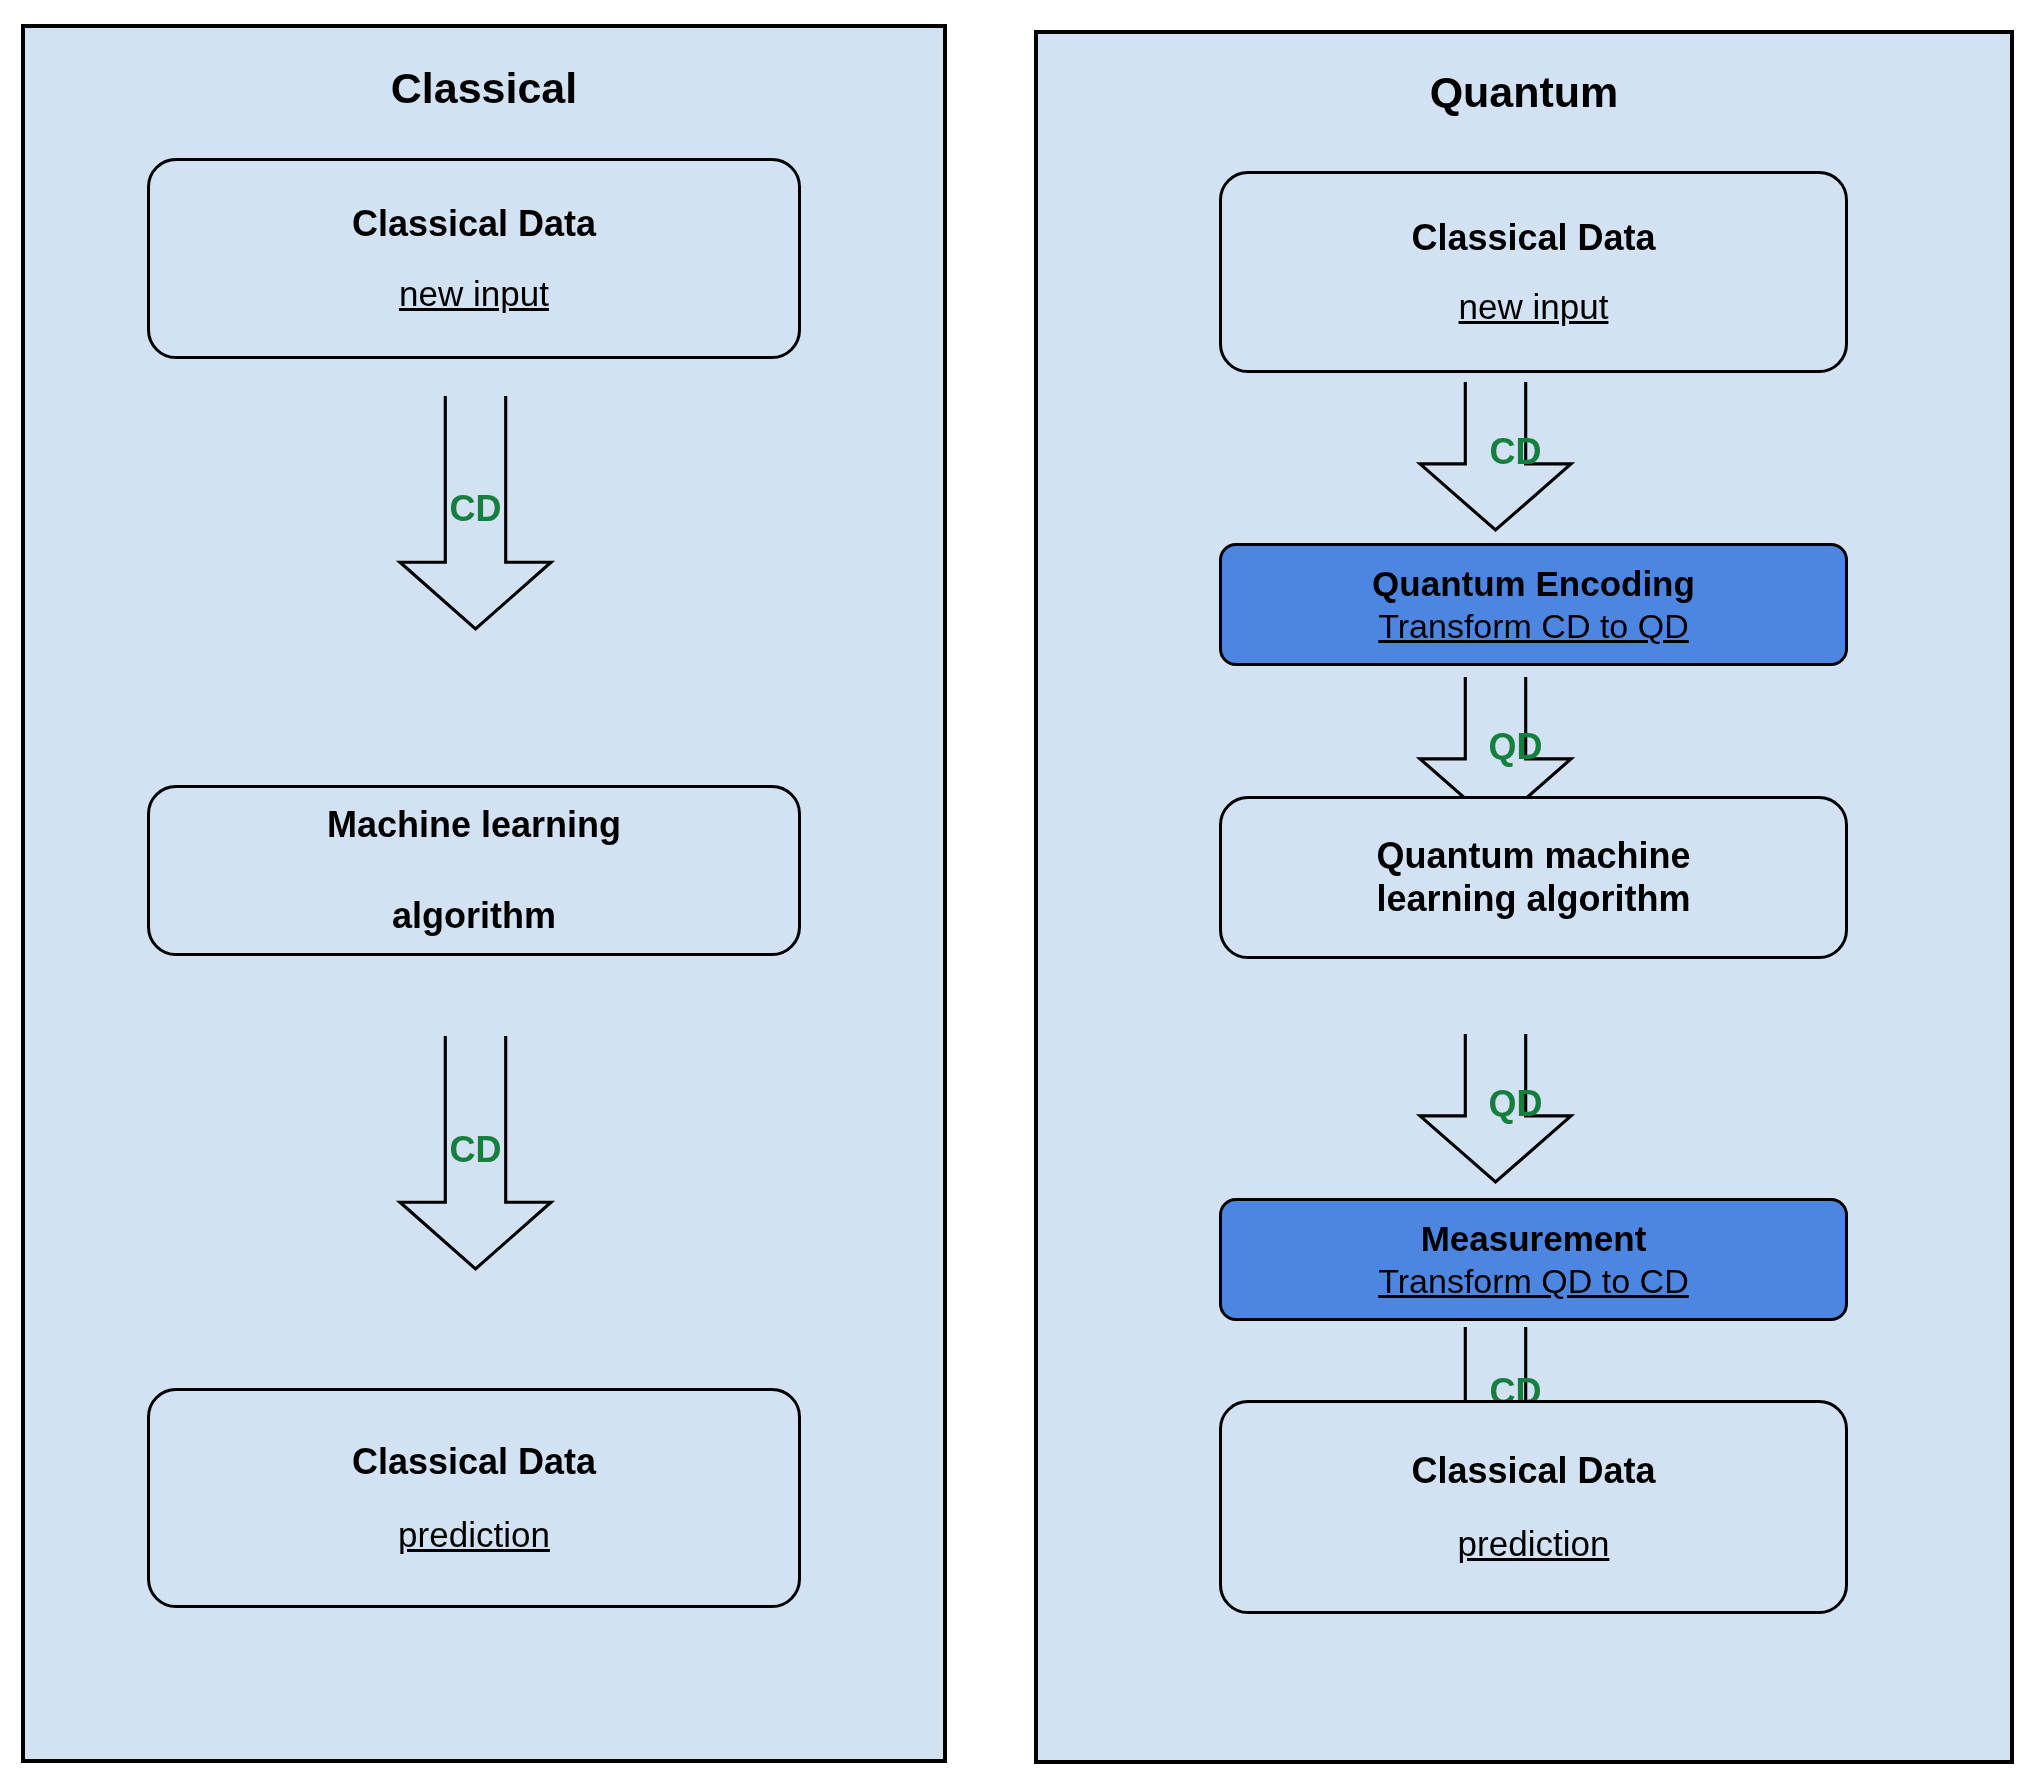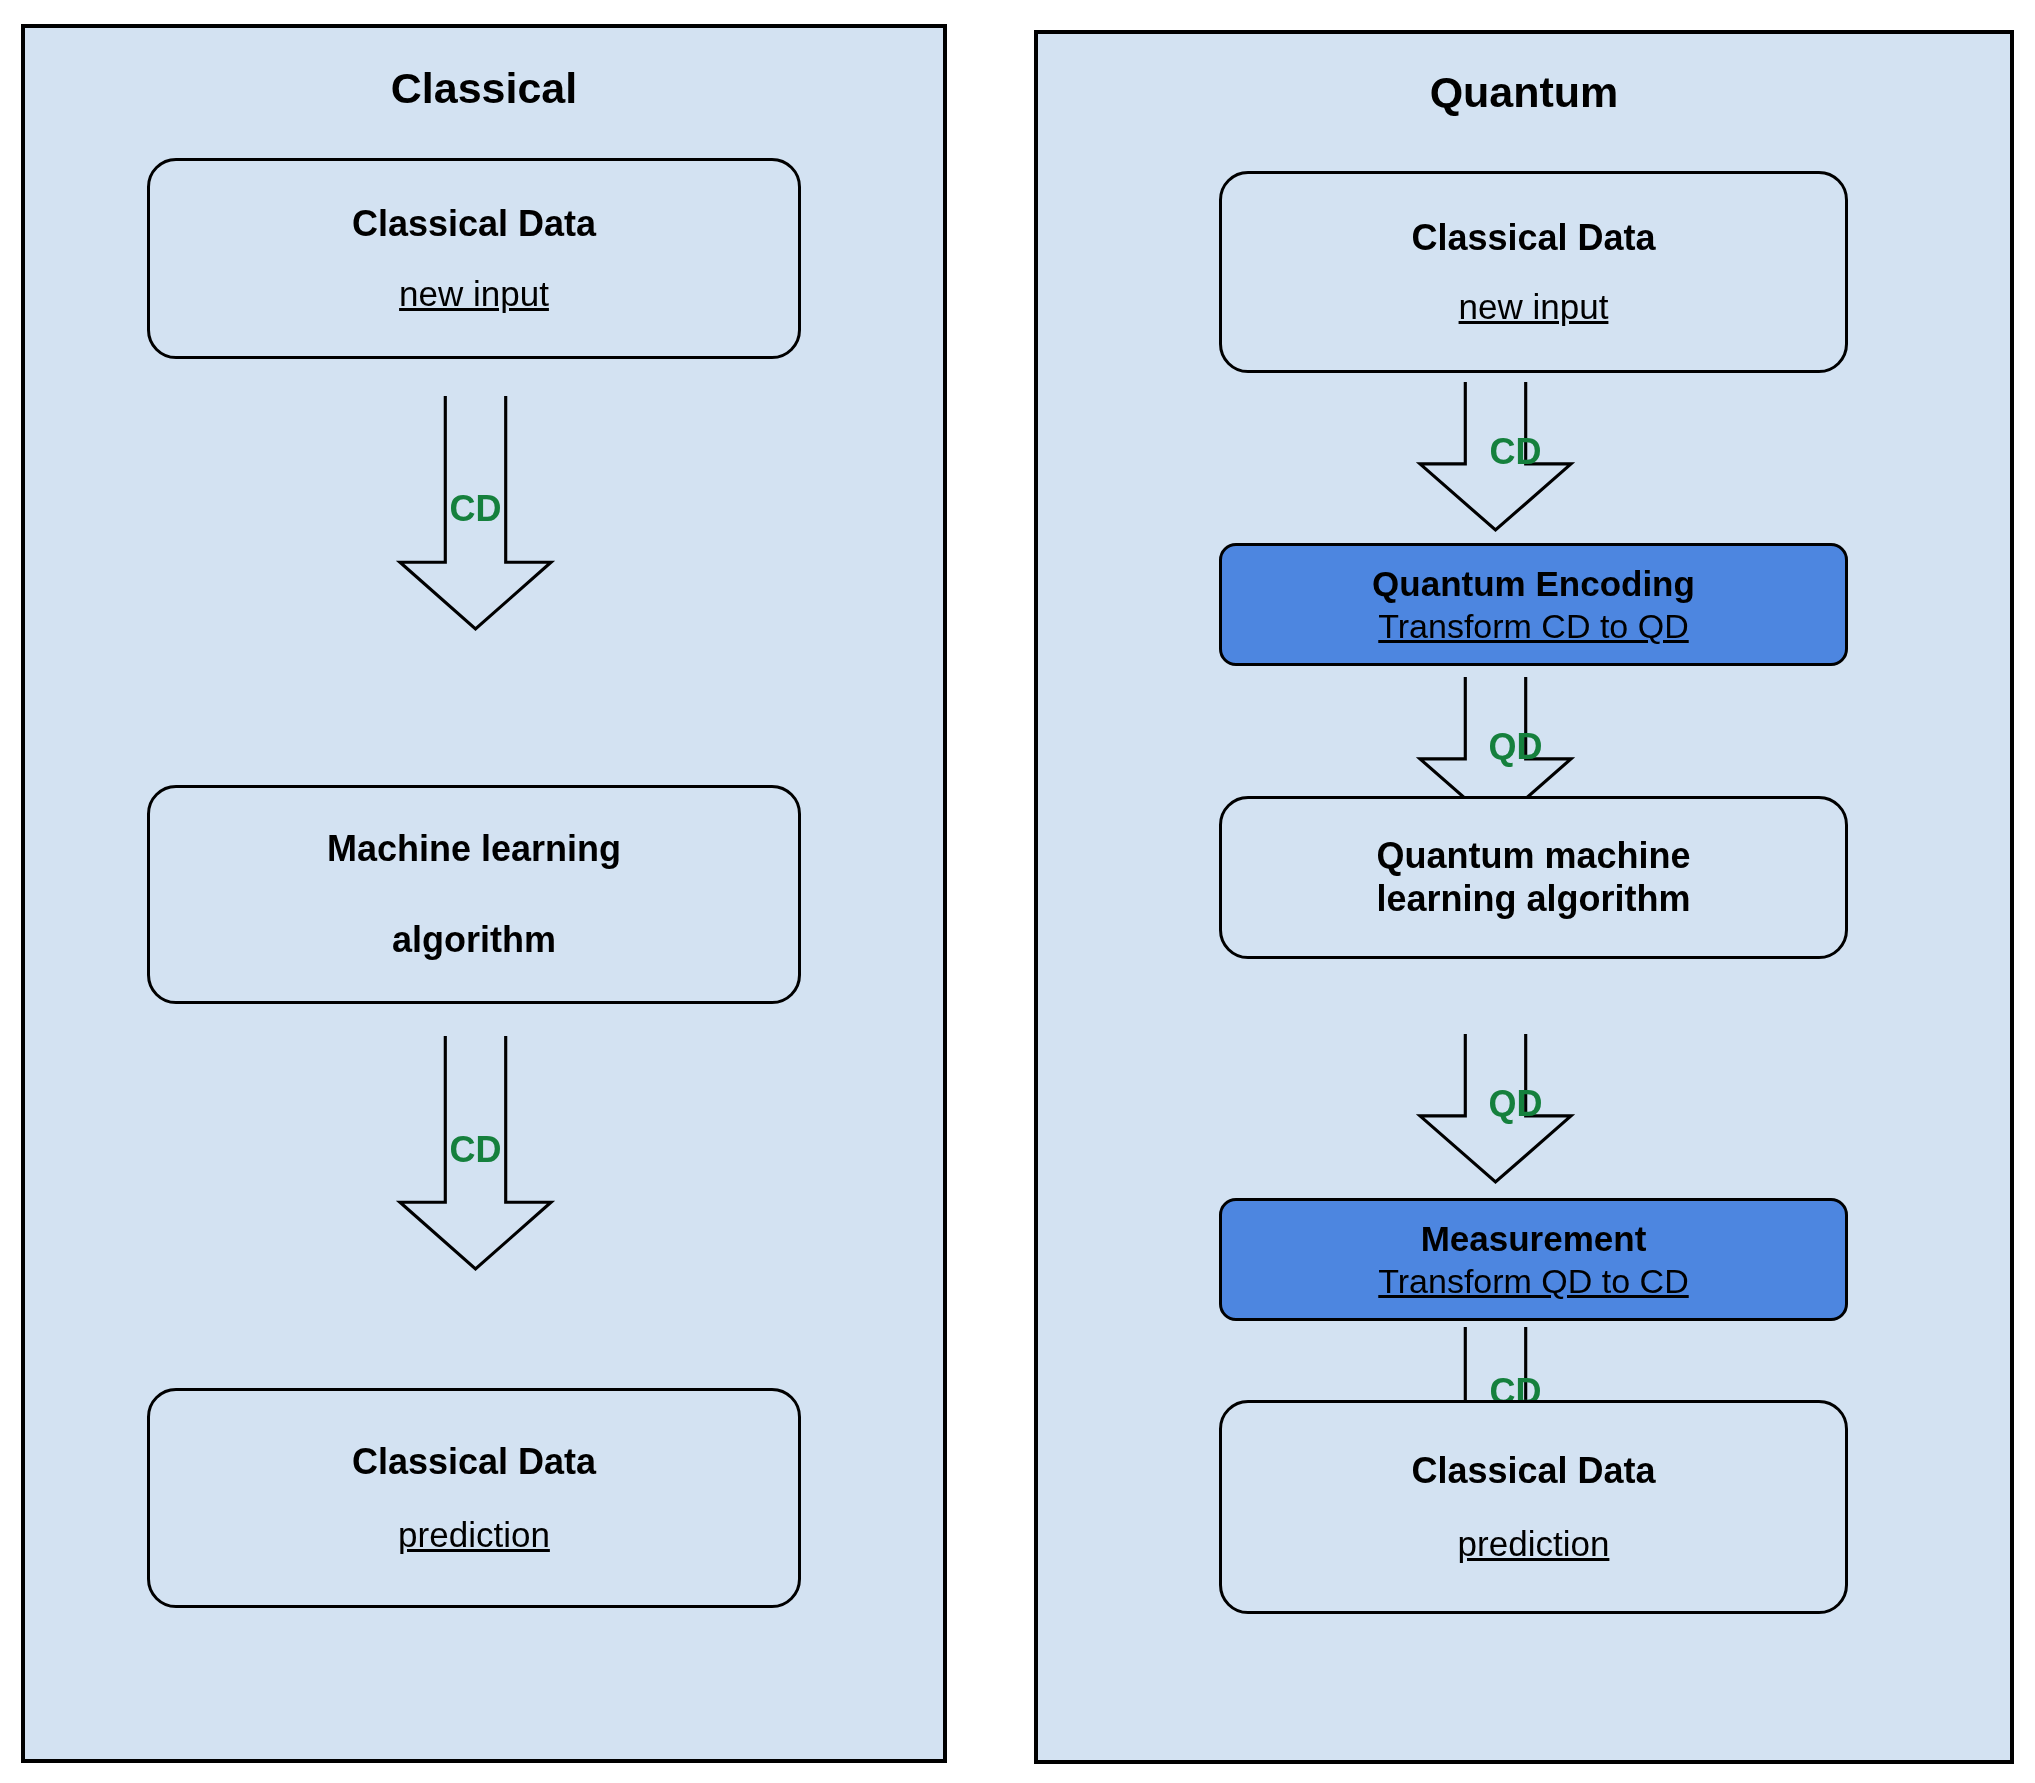--- a/index.html
+++ b/index.html
@@ -95,21 +95,21 @@
     width: 654px;
     height: 201px;
   }
   .n-c-data-in .title { font-size: 36px; margin-bottom: 28px; }
   .n-c-data-in .sub { font-size: 35px; }
 
   .n-c-ml {
     left: 147px;
     top: 785px;
     width: 654px;
-    height: 219px;
+    height: 171px;
     gap: 48px;
   }
   .n-c-ml .title { font-size: 36px; }
 
   .n-c-data-out {
     left: 147px;
     top: 1388px;
     width: 654px;
     height: 220px;
   }

